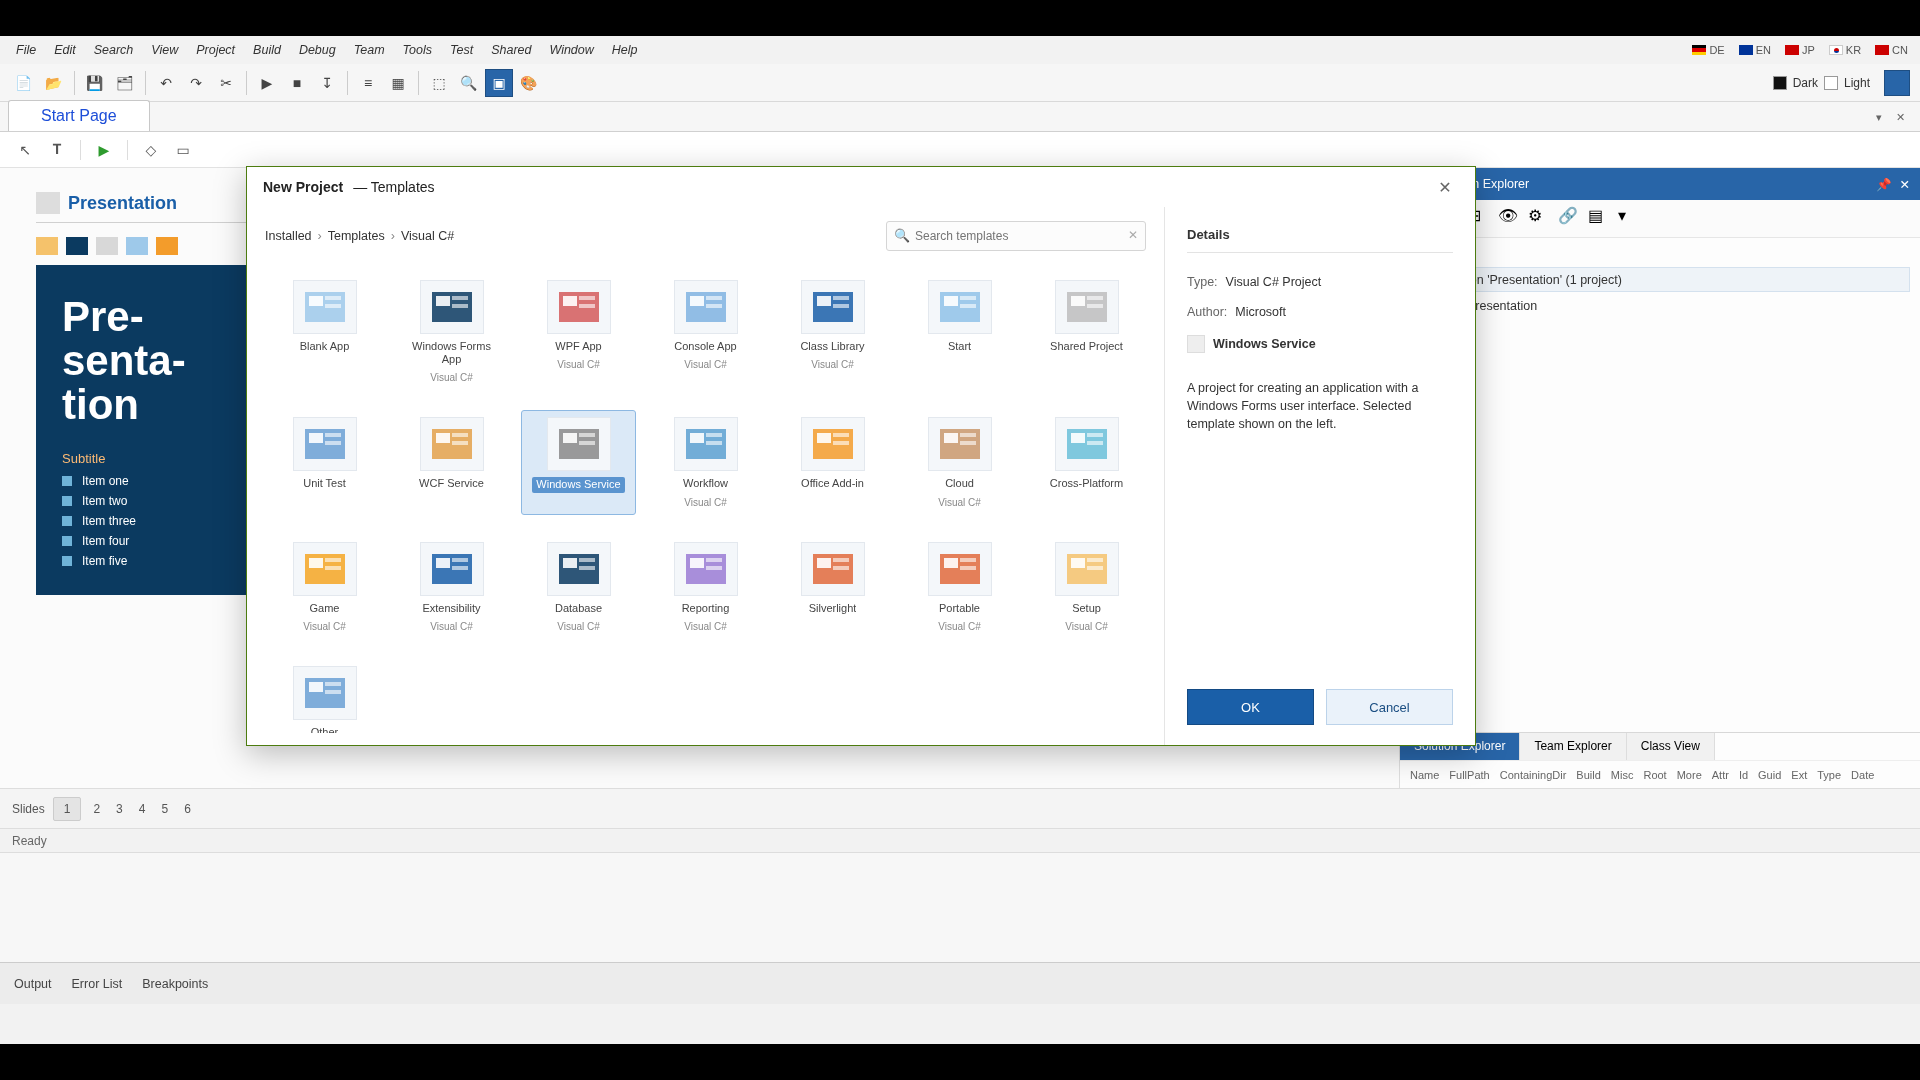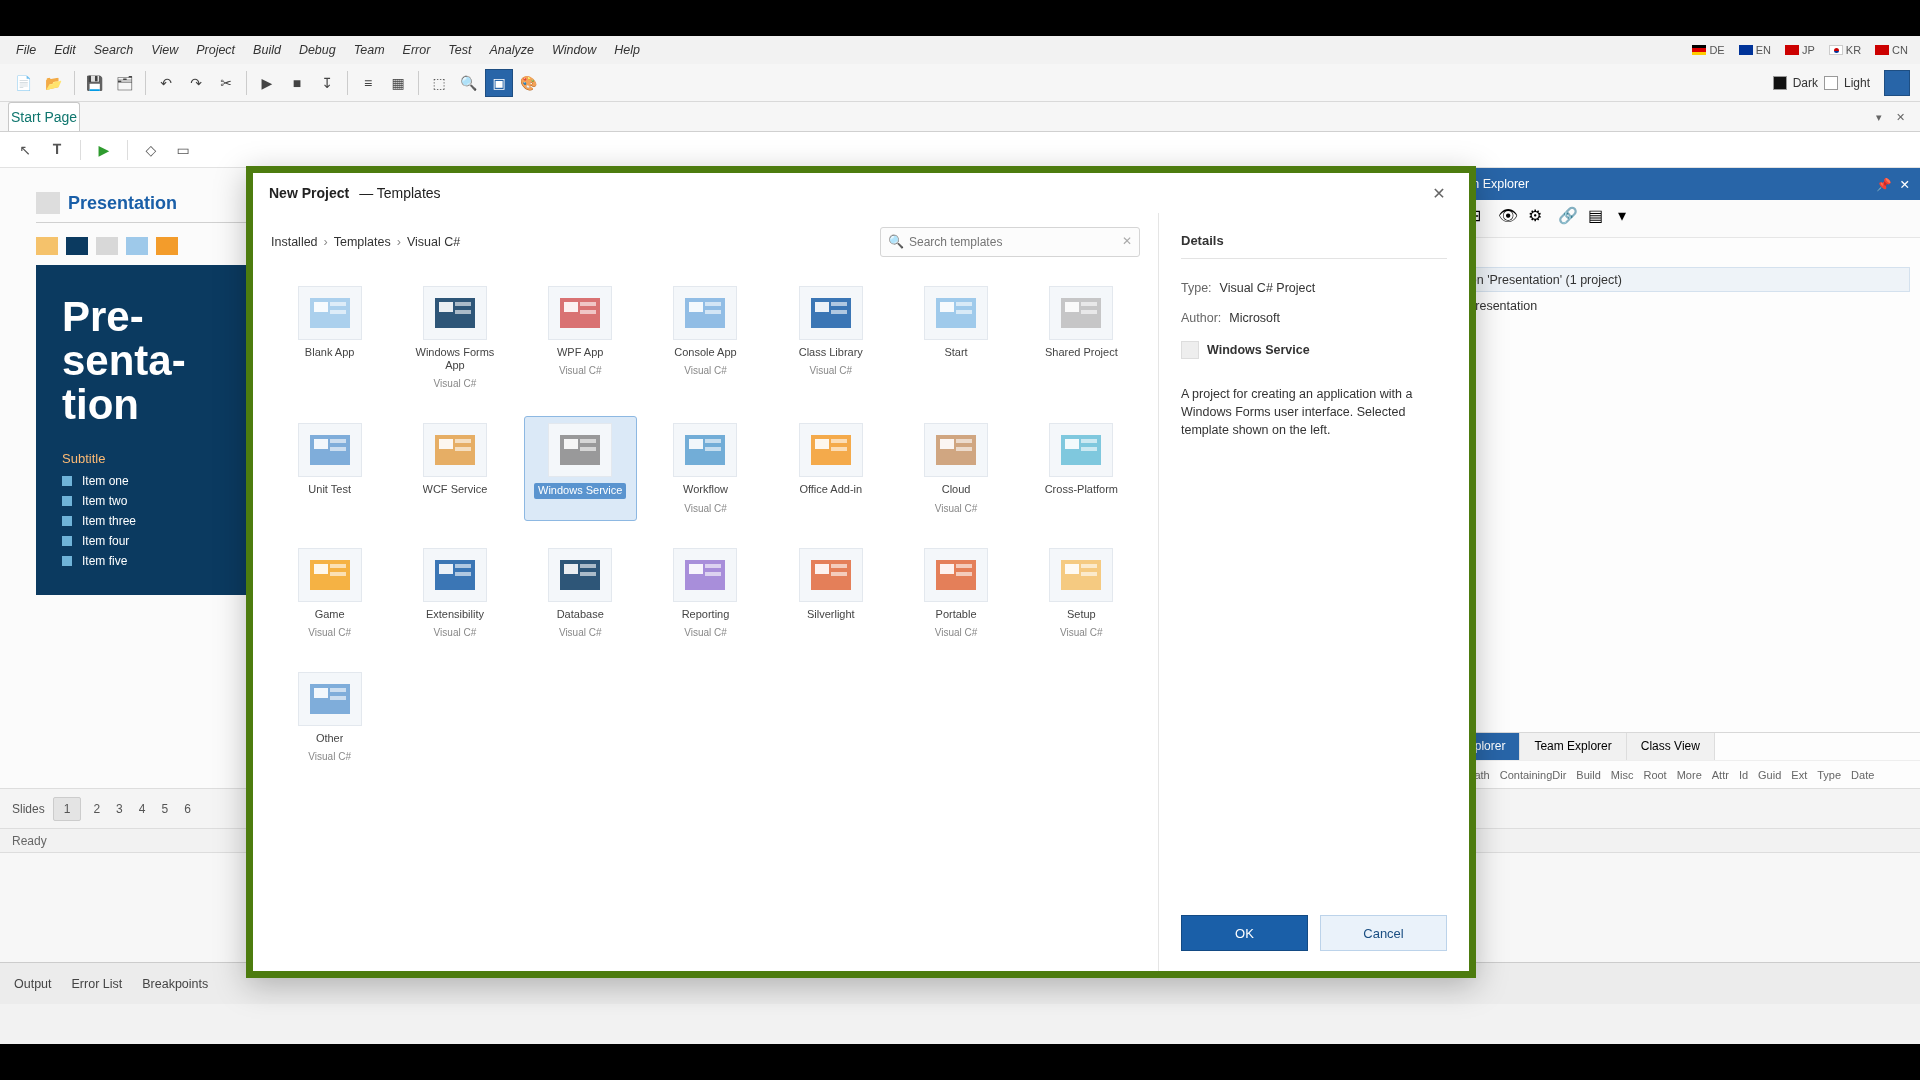--- a/index.html
+++ b/index.html
@@ -30,21 +30,21 @@
 .tsep { width:1px; height:24px; background:#ccc; margin:0 4px;}
 .toolbar .spacer { flex:1; }
 .toolbar .rlabel { font-size:12px; color:#333; padding:0 4px;}
 .toolbar .rsw { width:14px;height:14px;border:1px solid #999;}
 .toolbar .rsw.black{background:#111;}
 .toolbar .rsw.white{background:#fff;}
 .toolbar .rbtn{width:26px;height:26px;background:#2865a8;border:1px solid #1e4e82;margin-left:8px;}
 
 
 .tabstrip { height:30px; display:flex; align-items:flex-end; padding:0 8px; background:#f6f6f6; border-bottom:1px solid #d0d0d0;}
-.tab { padding:6px 2px; font-size:14px; background:#e4e4e4; border:1px solid #c8c8c8; border-bottom:none; border-radius:3px 3px 0 0; color:#0f766e;}
+.tab { padding:6px 32px; font-size:16px; background:#e4e4e4; border:1px solid #c8c8c8; border-bottom:none; border-radius:3px 3px 0 0; color:#1d4ed8;}
 .tab.active { background:#fff; }
 .tabstrip .right-icons { margin-left:auto; display:flex; gap:4px; padding-bottom:4px;}
 .tabstrip .ri { width:16px;height:16px; font-size:11px; color:#666;}
 
 
 .subtool { height:36px; display:flex; align-items:center; padding:0 12px; gap:6px; background:#fff; border-bottom:1px solid #e2e2e2;}
 .stbtn { width:26px;height:26px;display:flex;align-items:center;justify-content:center;color:#555;font-size:14px;}
 .stbtn.green{color:#2e9b2e;}
 .stsep{width:1px;height:20px;background:#ddd;margin:0 4px;}
 
@@ -89,21 +89,21 @@
 
 
 .status { height:24px; display:flex; align-items:center; padding:0 12px; font-size:12px; color:#666; background:#f2f2f2; border-top:1px solid #ddd;}
 
 
 .taskrow { height:42px; background:#ececec; border-top:1px solid #ccc; display:flex; align-items:center; padding:0 12px; gap:16px; font-size:12.5px; color:#444;}
 .taskrow .tkbtn{padding:4px 2px;}
 
 
 .overlay{position:absolute;left:0;top:130px;right:0;bottom:0;pointer-events:none;}
-.dialog{pointer-events:auto;position:absolute;left:246px;top:0;width:1230px;height:812px;background:#fff;border:7px solid #4d7c0f;box-shadow:0 8px 30px rgba(0,0,0,.25);display:flex;flex-direction:column;}
+.dialog{pointer-events:auto;position:absolute;left:246px;top:0;width:1230px;height:580px;background:#fff;border:1px solid #4d7c0f;box-shadow:0 8px 30px rgba(0,0,0,.25);display:flex;flex-direction:column;}
 .dialog .dtitle{height:40px;display:flex;align-items:center;padding:0 16px;font-size:14px;color:#222;gap:10px;}
 .dialog .dtitle .dtbold{font-weight:600;}
 .dialog .dclose{margin-left:auto;width:28px;height:28px;display:flex;align-items:center;justify-content:center;color:#666;font-size:16px;}
 .dialog .dbody{flex:1;display:flex;overflow:hidden;}
 .dialog .dleft{flex:1;padding:8px 18px 12px;display:flex;flex-direction:column;border-right:1px solid #e5e5e5;}
 .dialog .dright{width:310px;padding:20px 22px;display:flex;flex-direction:column;}
 .dialog .dsearchrow{display:flex;align-items:center;gap:18px;margin:6px 0 18px;}
 .dialog .crumbs{font-size:12.5px;color:#333;display:flex;gap:6px;align-items:center;}
 .dialog .crumbs .sep{color:#888;}
 .dialog .searchwrap{margin-left:auto;position:relative;}
@@ -138,23 +138,23 @@
 
   <div class="menubar">
     <span class="mitem">File</span>
     <span class="mitem">Edit</span>
     <span class="mitem">Search</span>
     <span class="mitem">View</span>
     <span class="mitem">Project</span>
     <span class="mitem">Build</span>
     <span class="mitem">Debug</span>
     <span class="mitem">Team</span>
-    <span class="mitem">Error</span>
+    <span class="mitem">Tools</span>
     <span class="mitem">Test</span>
-    <span class="mitem">Analyze</span>
+    <span class="mitem">Shared</span>
     <span class="mitem">Window</span>
     <span class="mitem">Help</span>
     <div style="flex:1"></div>
     <span class="lang">
         <span class="flag de"></span>
         <span>DE</span>
       </span>
     <span class="lang">
         <span class="flag blue"></span>
         <span>EN</span>

